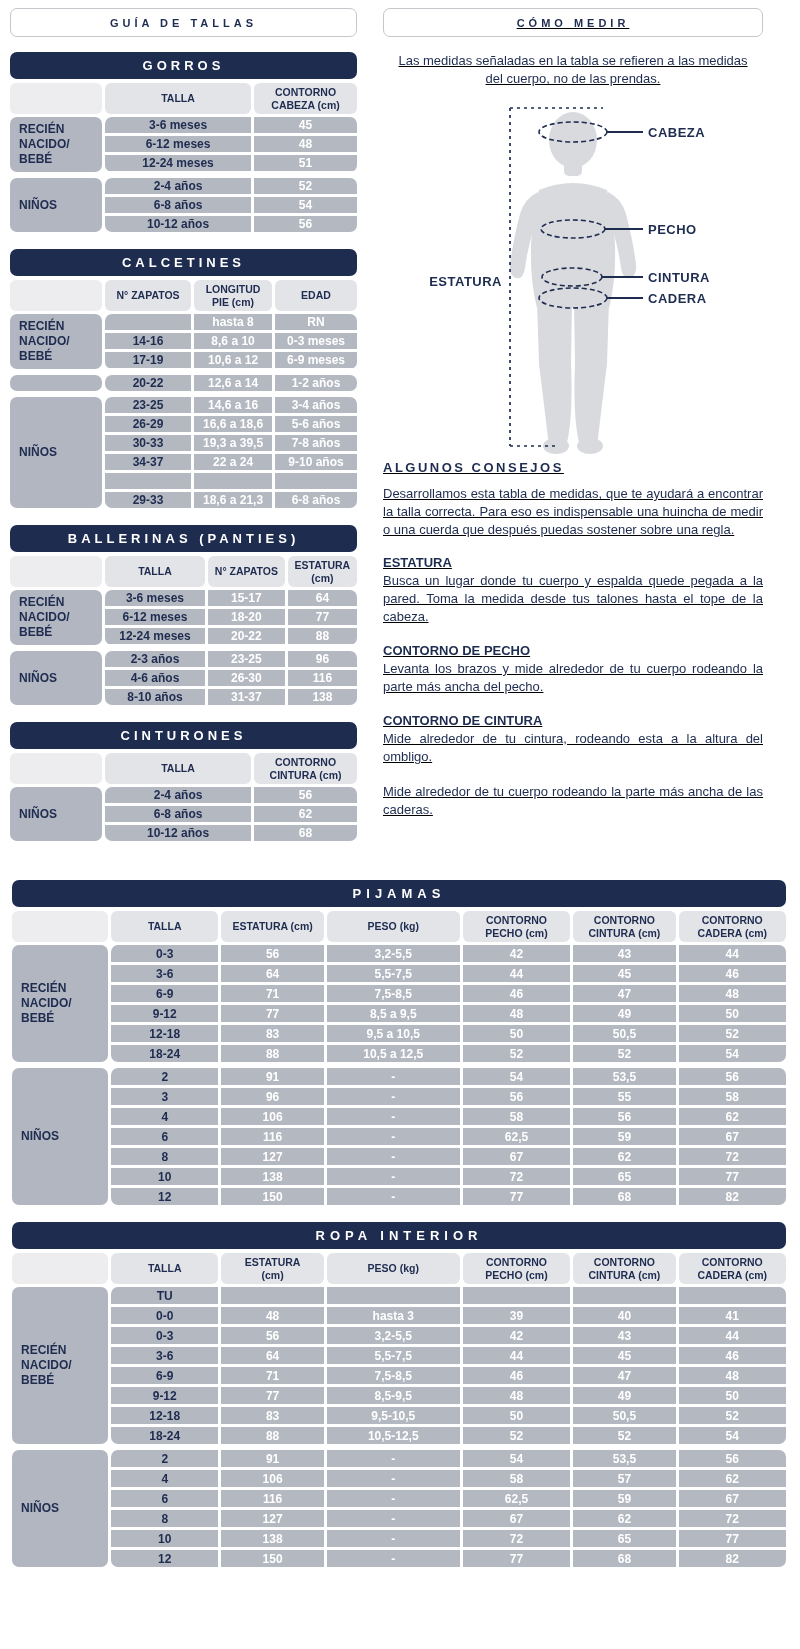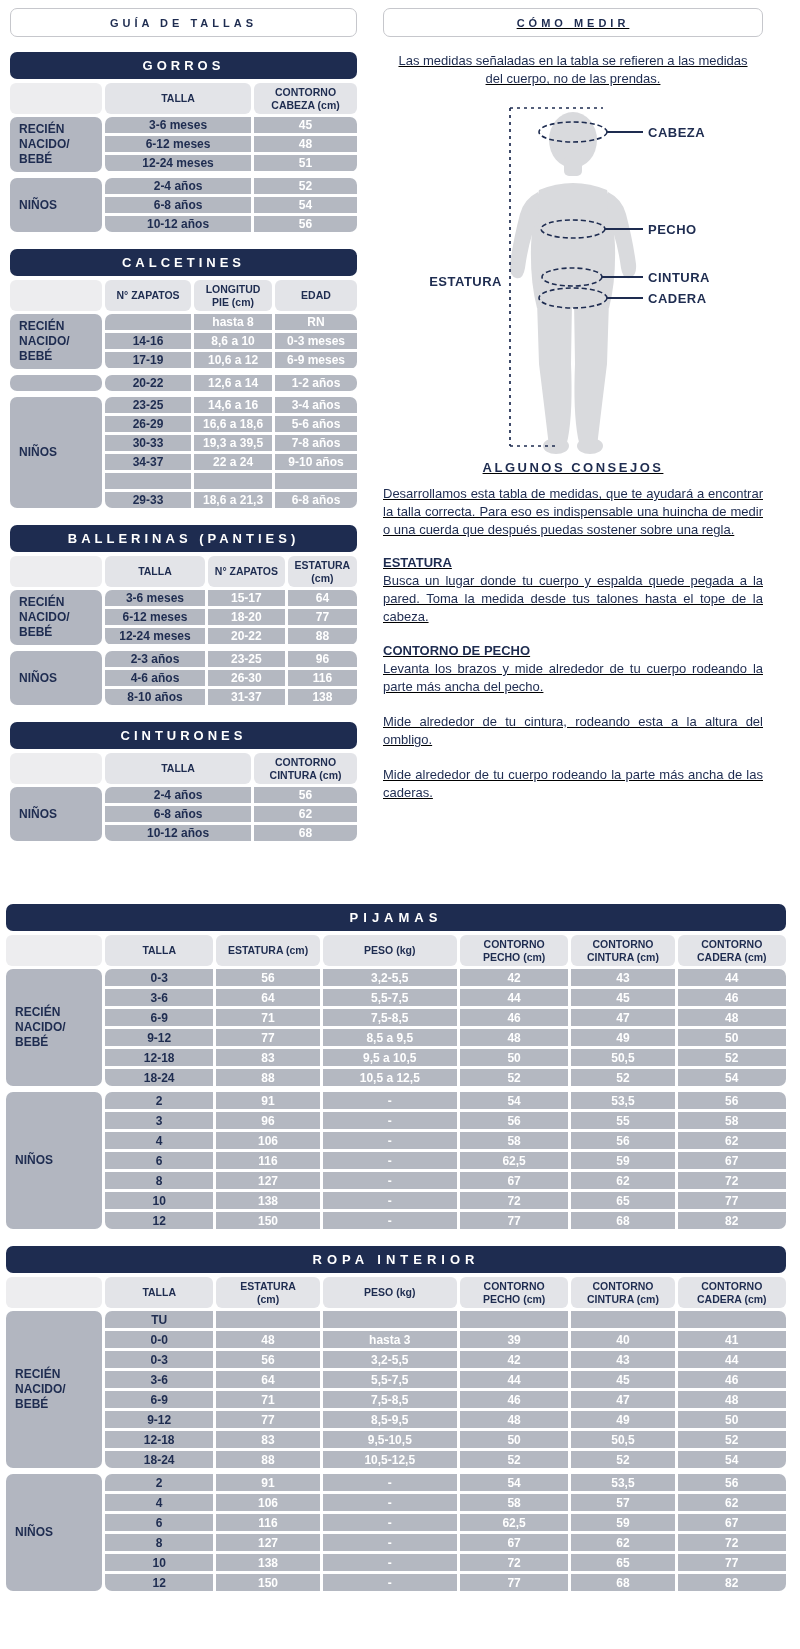--- a/index.html
+++ b/index.html
@@ -37,29 +37,29 @@
   .gdata{display:grid;gap:3px;grid-auto-rows:16px;border-radius:7px;
     overflow:hidden;align-content:start;}
   .wide .gdata{grid-auto-rows:17px;}
   .cell{background:var(--cell);display:flex;align-items:center;
     justify-content:center;font-size:12px;font-weight:bold;color:#fff;}
   .c0{color:var(--navy);}
 
   .intro{text-align:center;color:var(--navy);font-size:13px;line-height:1.4;
     margin:2px 6px 8px;}
   .diagram{display:block;margin:0 auto 2px;}
-  .consejos-title{text-align:center;font-weight:bold;letter-spacing:2.5px;
+  .consejos-title{font-weight:bold;letter-spacing:2.5px;
     color:var(--navy);font-size:13px;margin:2px 0 10px;}
   .body-text{color:var(--navy);font-size:13px;line-height:1.38;
     text-align:justify;margin:0 0 16px;}
   .msec{margin-bottom:17px;}
   .msec-title{font-weight:bold;color:var(--navy);font-size:13px;margin-bottom:2px;}
   .msec-text{color:var(--navy);font-size:13px;line-height:1.38;text-align:justify;}
 
-  #wide-tables{padding:0 14px 0 6px;margin-top:46px;}
+  #wide-tables{padding:0 14px 0 12px;margin-top:22px;}
   .sil{fill:var(--silhouette);}
   .ann{stroke:var(--navy);fill:none;}
   svg text{font-family:"Liberation Sans",sans-serif;font-weight:bold;
     fill:var(--navy);font-size:13px;letter-spacing:0.5px;}
 </style>
 </head>
 <body>
 
 <div class="page">
   <div class="cols">
@@ -270,20 +270,21 @@
       <div id="measure-sections">
           <div class="msec">
             <div class="msec-title">ESTATURA</div>
             <div class="msec-text">Busca un lugar donde tu cuerpo y espalda quede pegada a la pared. Toma la medida desde tus talones hasta el tope de la cabeza.</div>
           </div>
           <div class="msec">
             <div class="msec-title">CONTORNO DE PECHO</div>
             <div class="msec-text">Levanta los brazos y mide alrededor de tu cuerpo rodeando la parte más ancha del pecho.</div>
           </div>
           <div class="msec">
+            <div class="msec-title">CONTORNO DE CINTURA</div>
             <div class="msec-text">Mide alrededor de tu cintura, rodeando esta a la altura del ombligo.</div>
           </div>
           <div class="msec">
             <div class="msec-text">Mide alrededor de tu cuerpo rodeando la parte más ancha de las caderas.</div>
           </div>
         </div>
     </div>
   </div>
 
   <div id="wide-tables">

